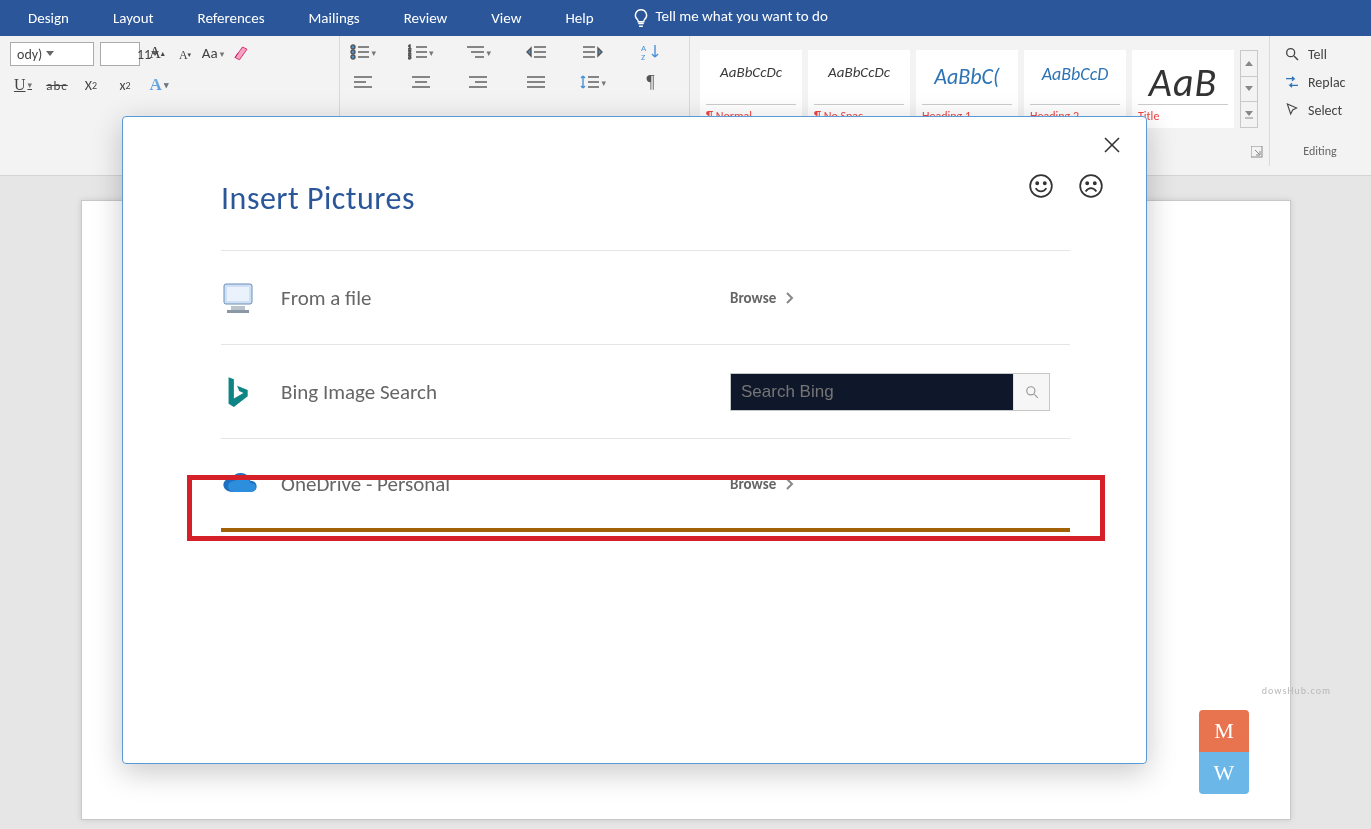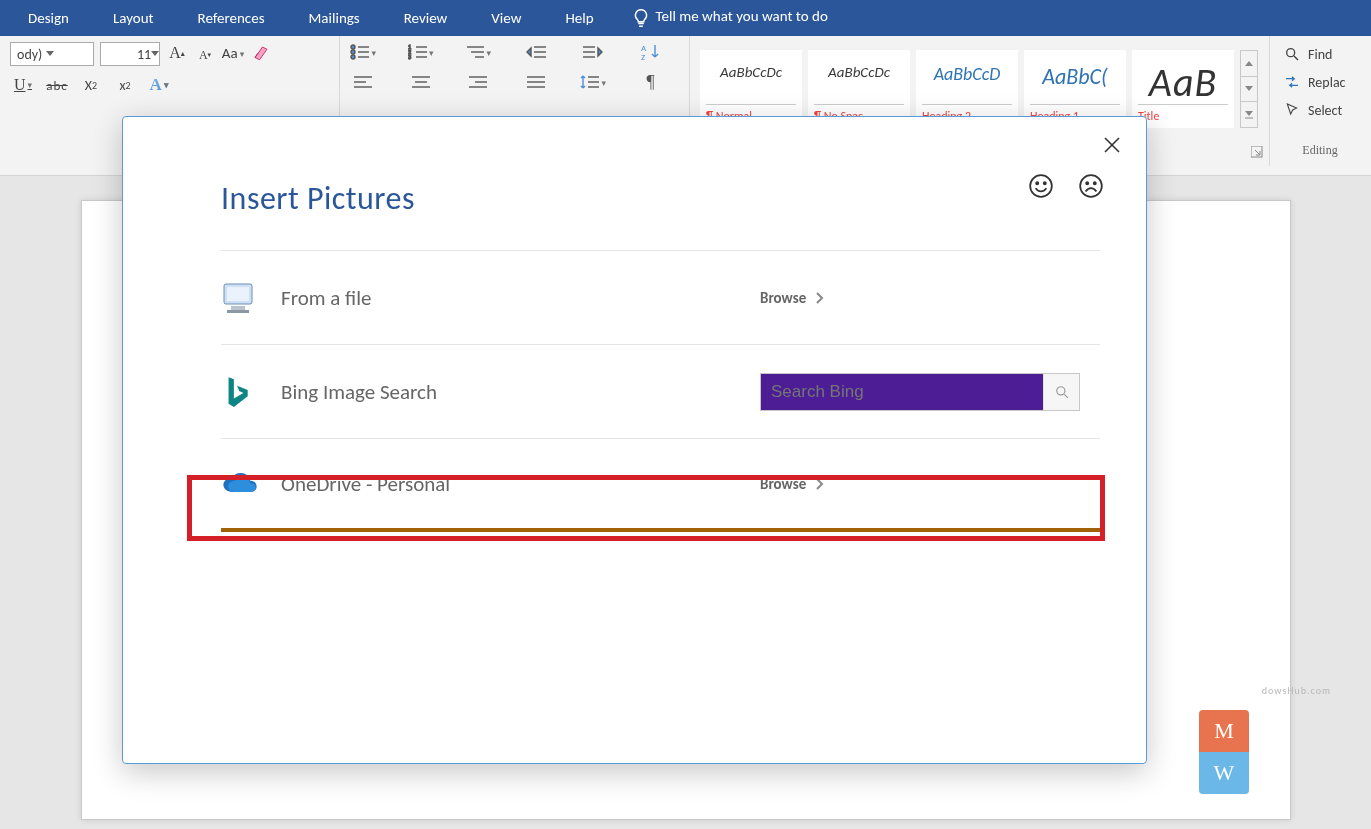--- a/index.html
+++ b/index.html
@@ -41,21 +41,20 @@
     height: 130px;
     padding: 6px 10px 0 10px;
     position: relative;
   }
   .group-label {
     position: absolute;
     bottom: 8px; left: 0; right: 0;
     text-align: center;
     font-size: 12px;
     color: #666;
-    font-family: Liberation Serif, serif;
   }
   .launcher {
     position: absolute; right: 4px; bottom: 6px;
     width: 14px; height: 14px;
     cursor: pointer;
   }
   .launcher svg { display:block; }
 
   
   .font-row1 {
@@ -69,21 +68,21 @@
     display: flex; align-items: center;
     padding: 0 2px 0 6px;
     font-size: 14px;
     color: #444;
   }
   .combo .caret {
     width: 16px; height: 22px;
     display: flex; align-items: center; justify-content: center;
   }
   .combo.fontname { width: 84px; }
-  .combo.fontsize { width: 60px; padding-left: 36px; }
+  .combo.fontsize { width: 40px; padding-left: 36px; }
   .btn-ico {
     width: 22px; height: 22px;
     display: inline-flex; align-items: center; justify-content: center;
     color: #444;
     cursor: pointer;
   }
   .font-row1 .grow { font-size: 16px; font-family: "Times New Roman", serif; }
   .font-row1 .shrink { font-size: 12px; font-family: "Times New Roman", serif; position:relative; top:2px;}
   .font-row1 .Aa { font-size: 15px; }
   .font-row1 .eraser svg { width:18px; height:18px; }
@@ -160,21 +159,21 @@
 
   
   .modal {
     position:absolute;
     left:122px; top:116px;
     width:1025px; height:648px;
     background:#fff;
     border:1px solid #5b9bd5;
     border-radius:4px;
     box-shadow: 0 8px 30px rgba(0,0,0,.22);
-    padding: 22px 26px 20px 50px;
+    padding: 22px 56px 20px 50px;
   }
   .modal-close {
     position:absolute; top:14px; right:20px;
     width:28px; height:28px; cursor:pointer;
     display:flex; align-items:center; justify-content:center;
   }
   .modal-title {
     font-size:32px; color:#2b579a; font-weight:300; letter-spacing:.5px;
     margin: 40px 0 32px 48px;
   }
@@ -201,21 +200,21 @@
   .highlight {
     position:absolute;
     left:64px; width:918px; top:358px; height:66px;
     border:5px solid #d5202a;
     pointer-events:none;
   }
   .bing-search {
     display:flex; align-items:center;
     border:1px solid #c7c7c7;
     width:320px; height:38px;
-    background:#4c1d95;
+    background:#0f172a;
   }
   .bing-search input {
     border:none; outline:none; flex:1;
     font-size:17px; color:#888;
     padding:0 10px;
     background:transparent;
   }
   .bing-search .go {
     width:36px; height:100%;
     border-left:1px solid #e2e2e2;
@@ -421,26 +420,26 @@
     <div class="styles-gallery">
       <div class="style-card">
         <div class="sample body">AaBbCcDc</div>
         <div class="name">¶ Normal</div>
       </div>
       <div class="style-card">
         <div class="sample body">AaBbCcDc</div>
         <div class="name">¶ No Spac...</div>
       </div>
       <div class="style-card">
+        <div class="sample heading1">AaBbC(</div>
+        <div class="name">Heading 1</div>
+      </div>
+      <div class="style-card">
         <div class="sample heading2">AaBbCcD</div>
         <div class="name">Heading 2</div>
-      </div>
-      <div class="style-card">
-        <div class="sample heading1">AaBbC(</div>
-        <div class="name">Heading 1</div>
       </div>
       <div class="style-card">
         <div class="sample title">AaB</div>
         <div class="name">Title</div>
       </div>
       <div class="gallery-scroll">
         <div>
             <svg width="8" height="6">
               <path d="M0 6l4-5 4 5z" fill="#888"></path>
             </svg>
@@ -465,21 +464,21 @@
         </svg>
     </div>
   </div>
 
   <div class="group editing" style="width:100px;border-right:none">
     <div class="editing-row">
       <svg width="16" height="16" viewBox="0 0 24 24" fill="none" stroke="#444" stroke-width="2">
           <circle cx="10" cy="10" r="6"></circle>
           <line x1="15" y1="15" x2="21" y2="21"></line>
         </svg>
-      <span>Find</span>
+      <span>Tell</span>
     </div>
     <div class="editing-row">
       <svg width="16" height="16" viewBox="0 0 24 24" fill="none" stroke="#2e74b5" stroke-width="2">
           <path d="M3 7h12l-3-3m3 3l-3 3"></path>
           <path d="M21 17H9l3 3m-3-3l3-3"></path>
         </svg>
       <span>Replac</span>
     </div>
     <div class="editing-row">
       <svg width="16" height="16" viewBox="0 0 24 24" fill="none" stroke="#444" stroke-width="1.6">

